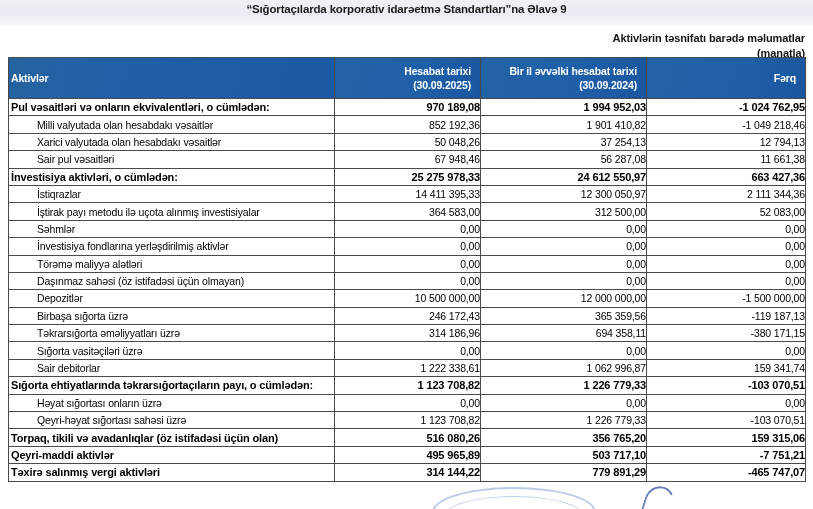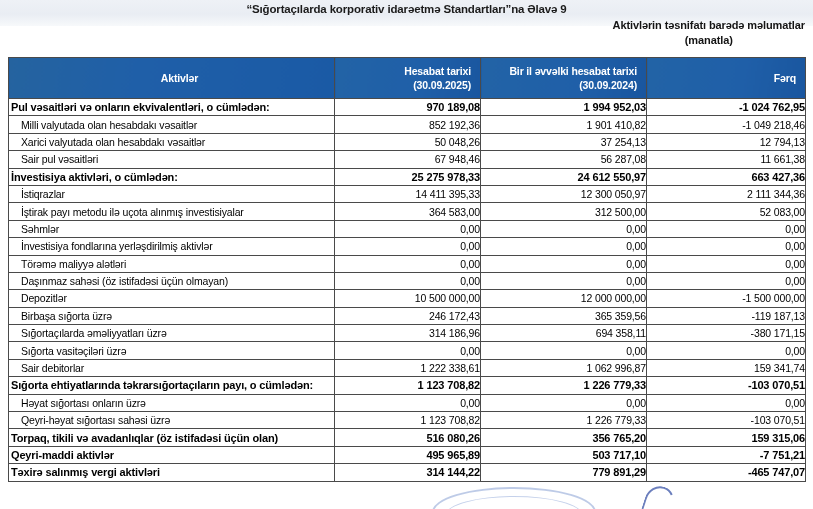--- a/index.html
+++ b/index.html
@@ -35,22 +35,22 @@
     text-align: center;
     font-size: 11.5px;
     font-weight: bold;
     letter-spacing: -0.15px;
     color: #1b1b1b;
   }
 
   .subtitle-block {
     position: absolute;
     right: 8px;
-    top: 18px;
-    text-align: center;
+    top: 31px;
+    text-align: right;
     line-height: 1.32;
   }
   .subtitle-line {
     font-size: 11px;
     font-weight: bold;
     color: #141414;
     letter-spacing: -0.1px;
   }
 
   
@@ -77,42 +77,42 @@
   thead th {
     background: #1f5fa8;
     color: #ffffff;
     font-weight: bold;
     font-size: 11px;
     height: 40px;
     border-color: #1f5fa8;
     line-height: 1.35;
   }
   thead th.h-assets {
-    text-align: center;
-    padding-left: 16px;
+    text-align: left;
+    padding-left: 2px;
     background: linear-gradient(100deg, #25639f 0%, #1f5fa8 40%, #1a5aa5 100%);
   }
   thead th.h-num {
     text-align: right;
     padding-right: 9px;
     background: linear-gradient(100deg, #2263a6 0%, #1f5fa8 60%, #19569f 100%);
   }
   thead th .hline2 { display: block; }
 
   tbody td {
     height: 16.4px;
     background: #ffffff;
   }
   td.label {
     text-align: left;
     padding-left: 11px;
     white-space: nowrap;
     overflow: hidden;
   }
-  td.label.indent { padding-left: 12px; }
+  td.label.indent { padding-left: 28px; }
   td.num {
     text-align: right;
     padding-right: 9px;
     white-space: nowrap;
     font-variant-numeric: tabular-nums;
   }
   tr.bold td { font-weight: bold; font-size: 11px; }
   tr.bold td.label { padding-left: 2px; }
 
   
@@ -263,21 +263,21 @@
           <td class="num">12 000 000,00</td>
           <td class="num">-1 500 000,00</td>
         </tr>
         <tr>
           <td class="label indent">Birbaşa sığorta üzrə</td>
           <td class="num">246 172,43</td>
           <td class="num">365 359,56</td>
           <td class="num">-119 187,13</td>
         </tr>
         <tr>
-          <td class="label indent">Sığortaçılarda əməliyyatları üzrə</td>
+          <td class="label indent">Təkrarsığorta əməliyyatları üzrə</td>
           <td class="num">314 186,96</td>
           <td class="num">694 358,11</td>
           <td class="num">-380 171,15</td>
         </tr>
         <tr>
           <td class="label indent">Sığorta vasitəçiləri üzrə</td>
           <td class="num">0,00</td>
           <td class="num">0,00</td>
           <td class="num">0,00</td>
         </tr>

